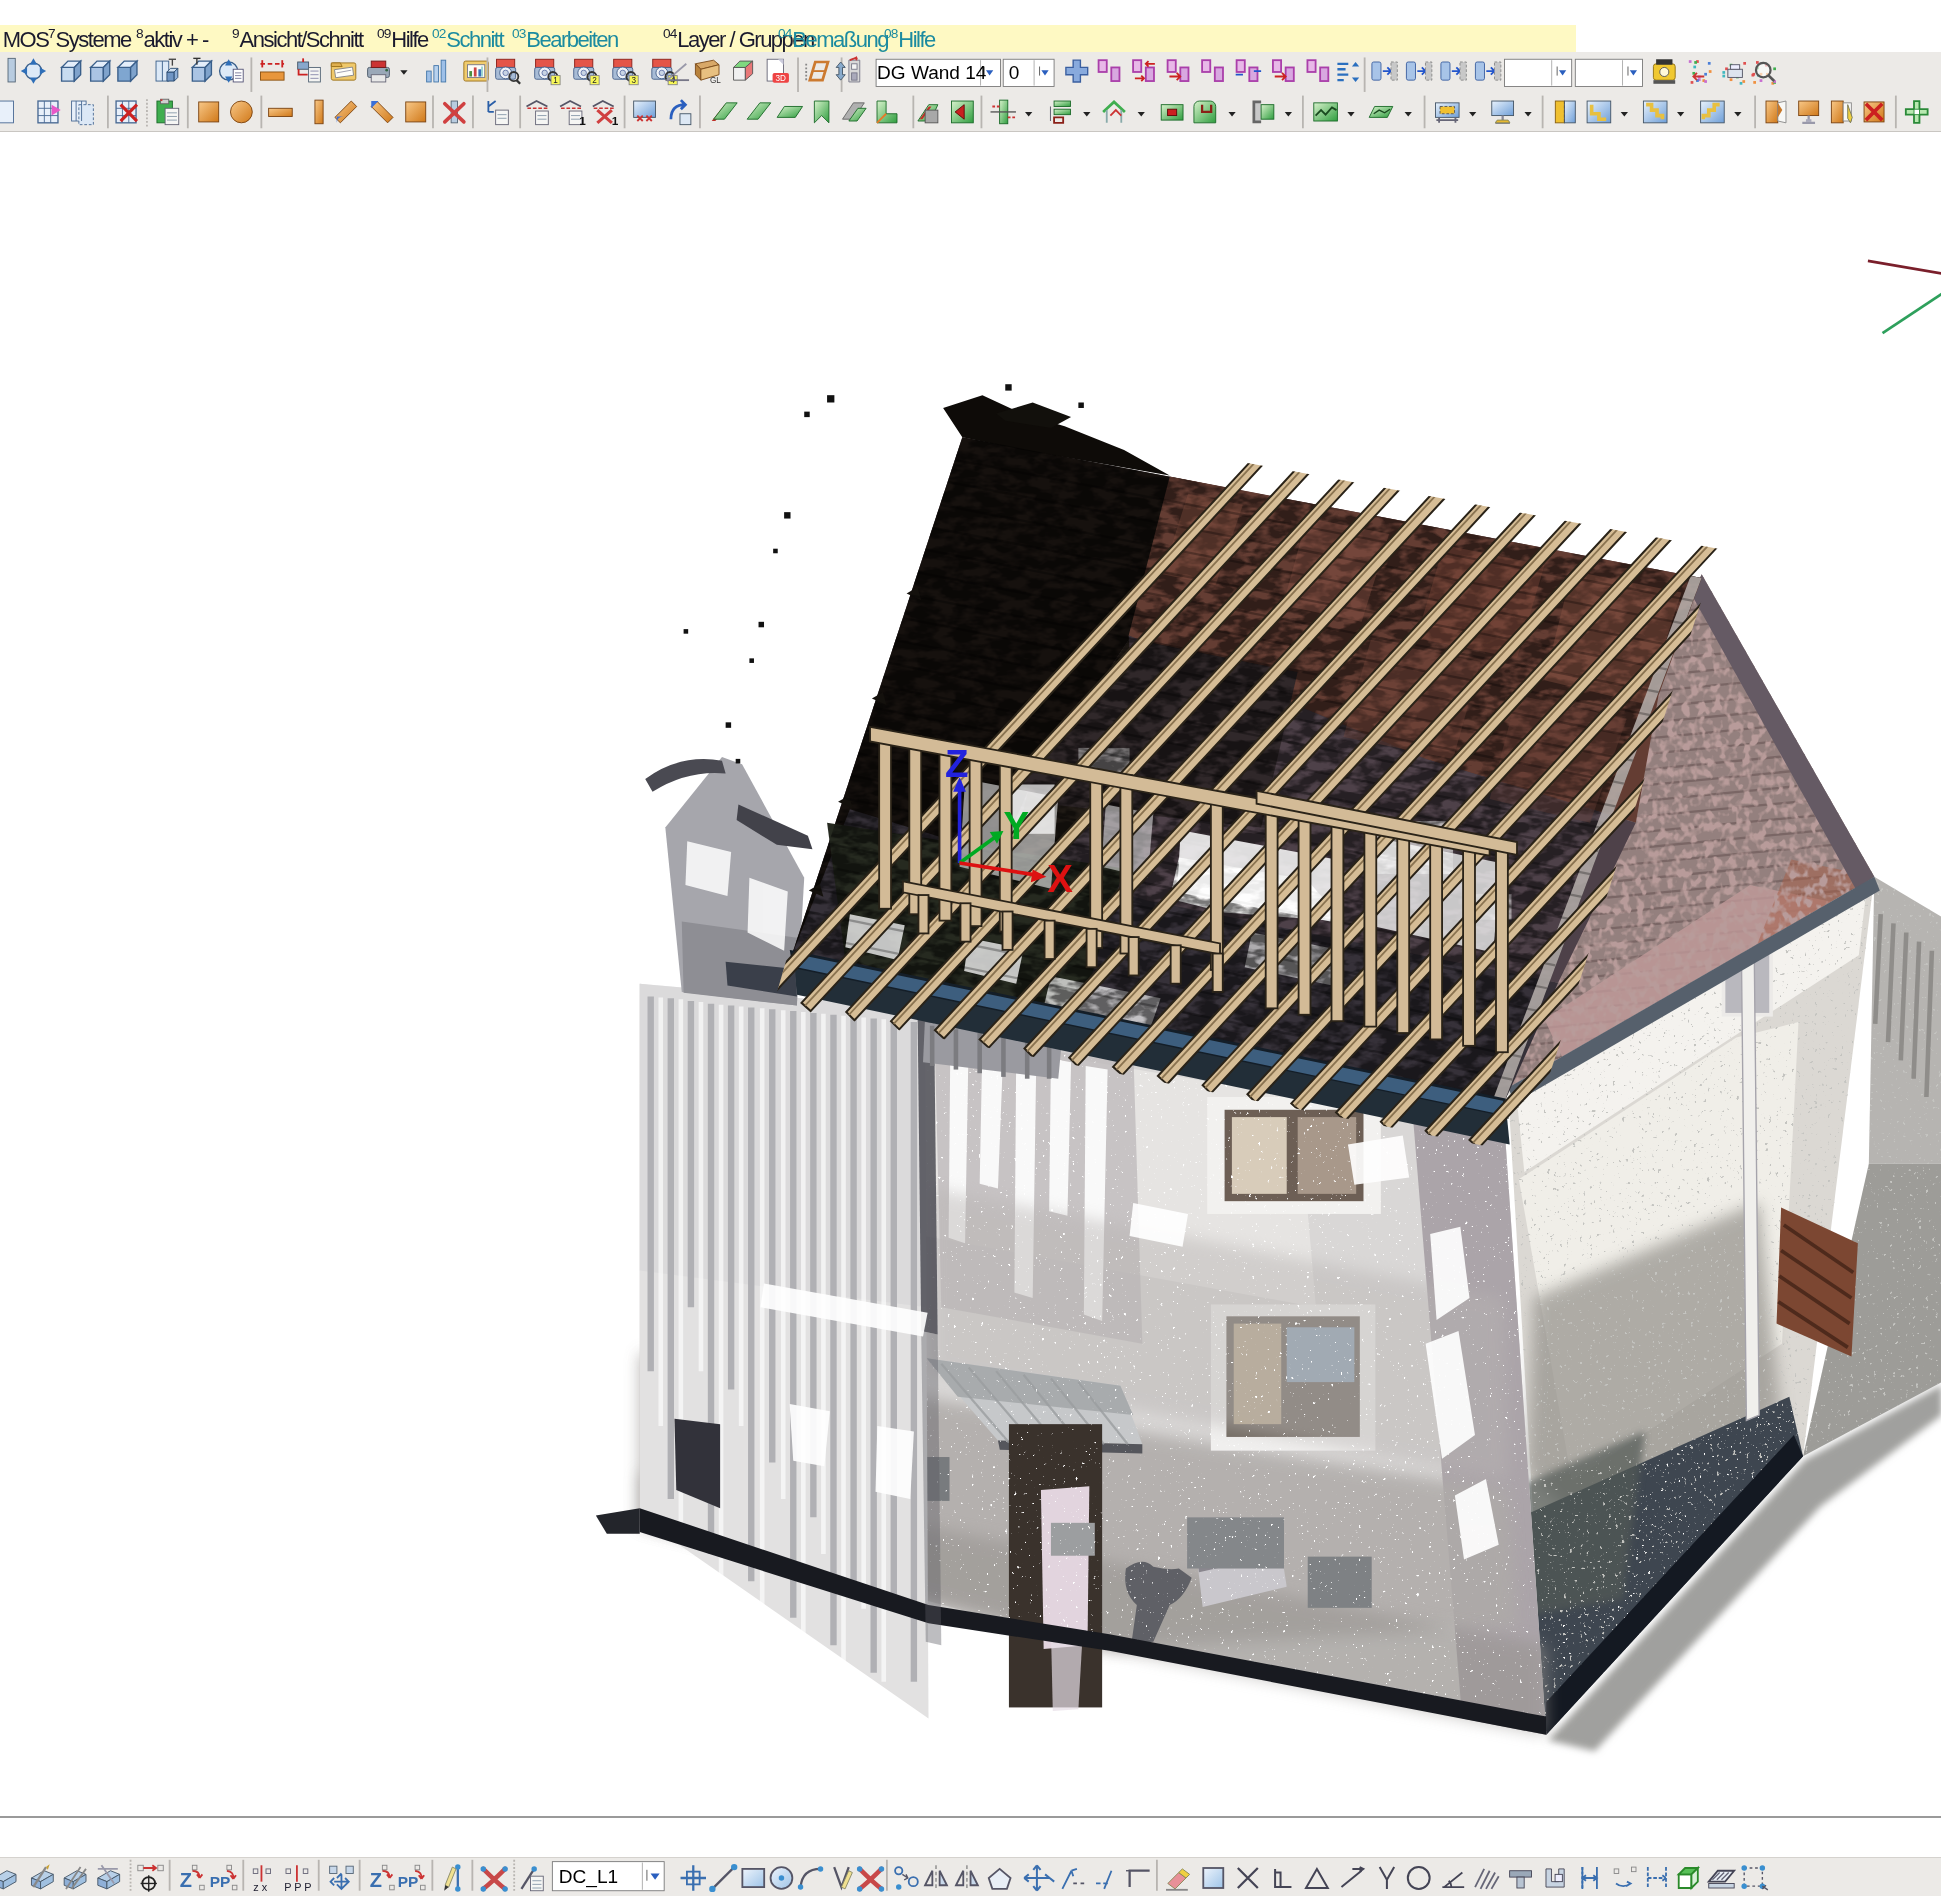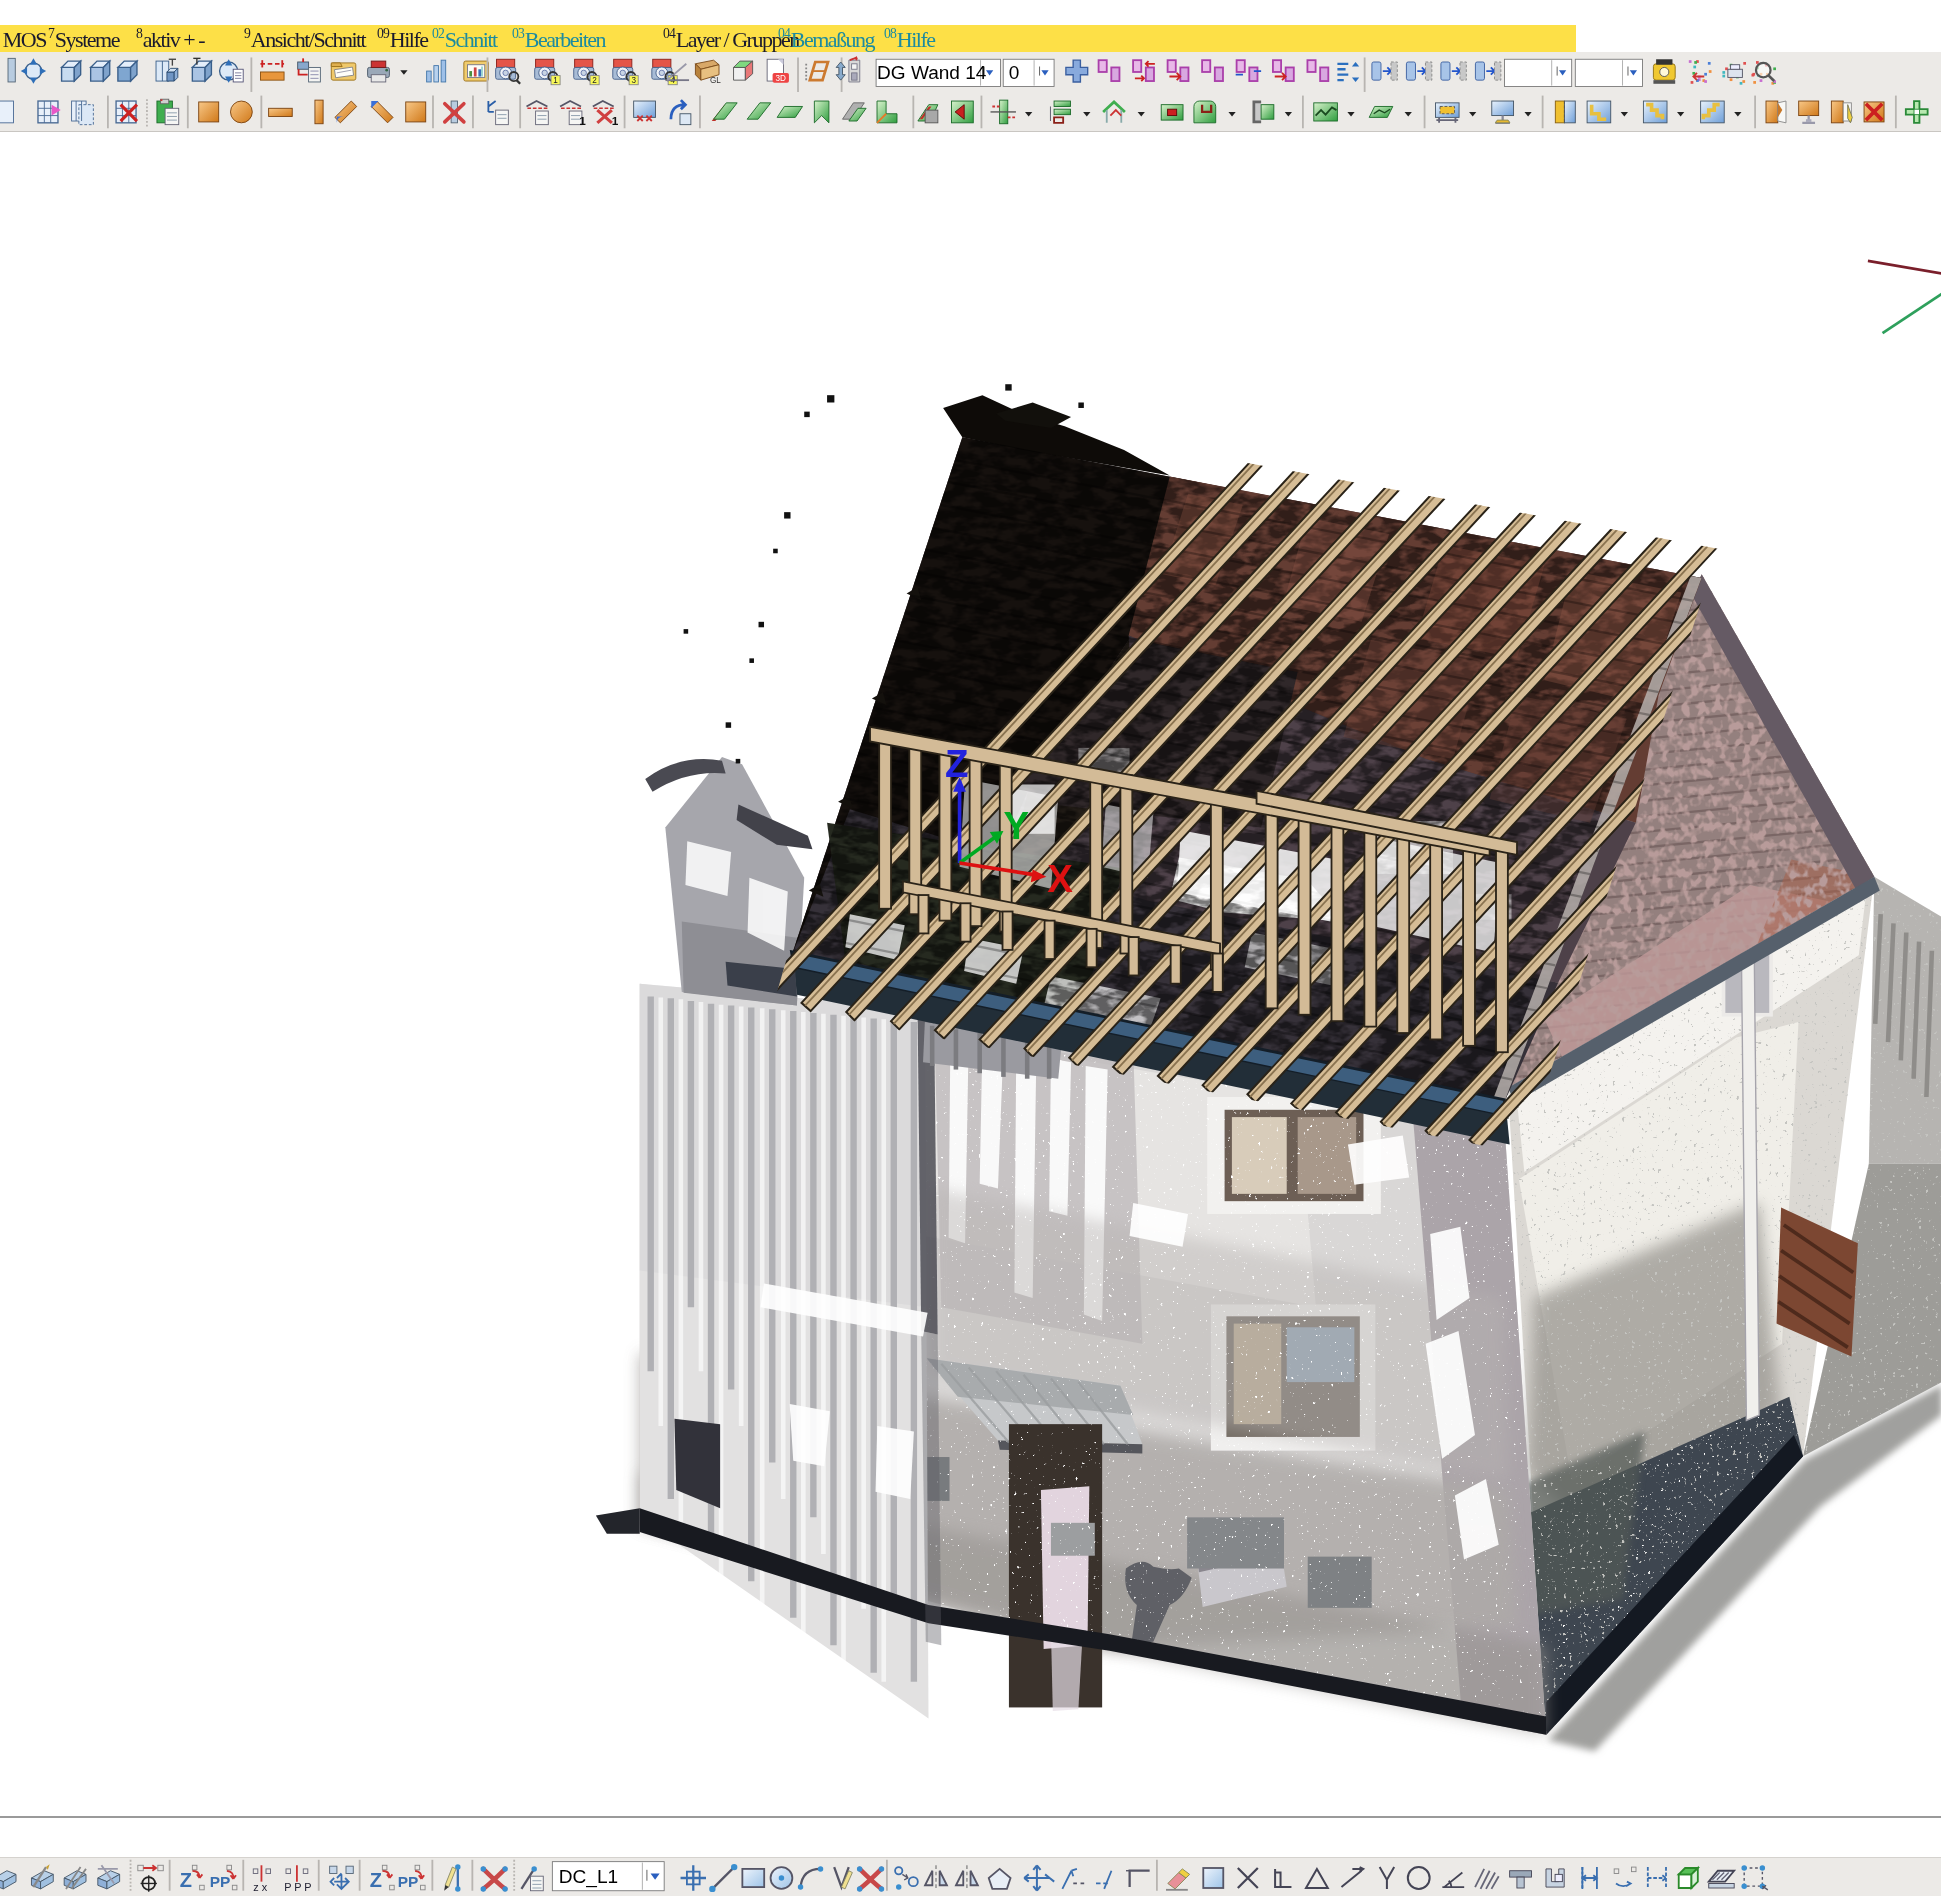--- a/index.html
+++ b/index.html
@@ -1,34 +1,34 @@
 <!DOCTYPE html>
 <html style="font-size:14.6px"><head>
 <meta charset="utf-8">
 <style>
 html,body{margin:0;padding:0;background:#fff;}
 #page{position:relative;width:1942px;height:1897px;overflow:hidden;font-family:"Liberation Sans",sans-serif;background:#fff;}
-#menubar{position:absolute;left:0;top:0;width:1576px;height:52px;background:#fde047;font-size:22px;letter-spacing:-1.5px;color:#1a1a2e;white-space:nowrap;font-family:Liberation Serif, serif;}
+#menubar{position:absolute;left:0;top:0;width:1576px;height:52px;background:#fef9c3;font-size:22px;letter-spacing:-1.5px;color:#1a1a2e;white-space:nowrap;}
 #menubar:before{content:"";position:absolute;left:0;top:0;width:1942px;height:25px;background:#ffffff;}
 #menubar .m{position:absolute;top:27.4px;}
 #menubar sup{font-size:13.7px;position:relative;top:-1.8px;margin-right:0.9px;letter-spacing:-0.9px;}
 .teal{color:#1c8ba0;}
 #toolbars{position:absolute;left:0;top:52px;width:1942px;height:79px;background:#eceae7;border-bottom:0.9px solid #c9c6c2;}
 #canvas{position:absolute;left:0;top:132px;width:1942px;height:1686px;background:#ffffff;}
 #statusline{position:absolute;left:0;top:1816px;width:1942px;height:1.8px;background:#9a9a9a;}
 #bottombar{position:absolute;left:0;top:1857px;width:1942px;height:40px;background:#eceae7;border-top:0.9px solid #d5d2ce;}
 </style>
 </head>
 <body>
 <div id="page">
   <div id="menubar">
     <span class="m" style="left:2.7px">MOS</span>
     <span class="m" style="left:48px"><sup>7</sup>Systeme</span>
     <span class="m" style="left:136px"><sup>8</sup>aktiv + -</span>
-    <span class="m" style="left:244px"><sup>9</sup>Ansicht/Schnitt</span>
+    <span class="m" style="left:232px"><sup>9</sup>Ansicht/Schnitt</span>
     <span class="m" style="left:377px"><sup>09</sup>Hilfe</span>
     <span class="m" style="left:432px"><sup class="teal">02</sup><span class="teal">Schnitt</span></span>
     <span class="m" style="left:512px"><sup class="teal">03</sup><span class="teal">Bearbeiten</span></span>
     <span class="m" style="left:663px"><sup>04</sup>Layer / Gruppen</span>
     <span class="m" style="left:778px"><sup class="teal">04</sup><span class="teal">Bemaßung</span></span>
     <span class="m" style="left:884px"><sup class="teal">08</sup><span class="teal">Hilfe</span></span>
   </div>
   <div id="toolbars">
       <svg width="1942" height="79" xmlns="http://www.w3.org/2000/svg" style="position:absolute;left:0;top:0" viewBox="0 0 2125 87">
         <defs>

